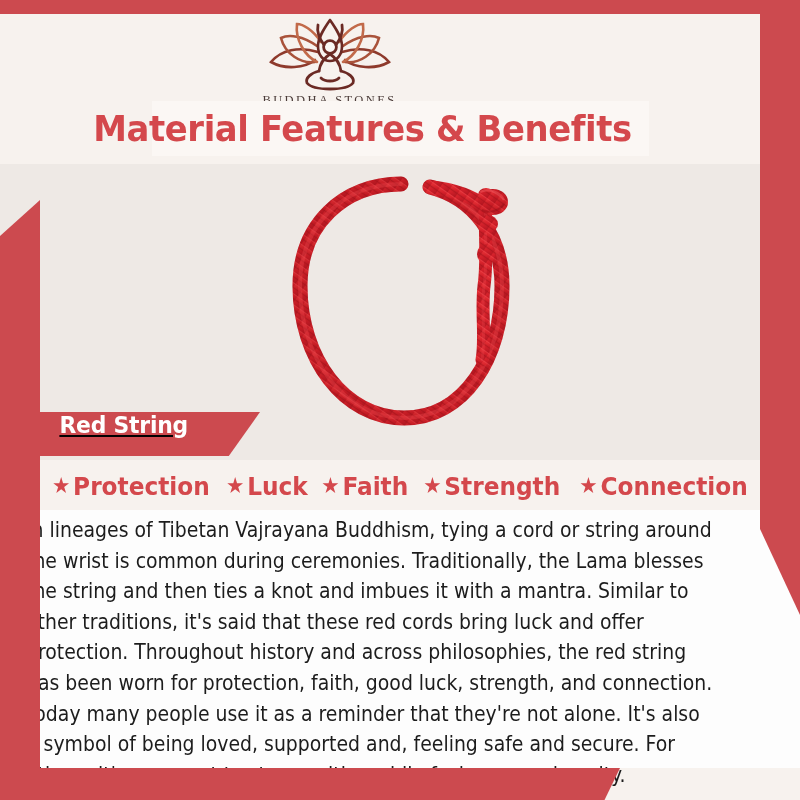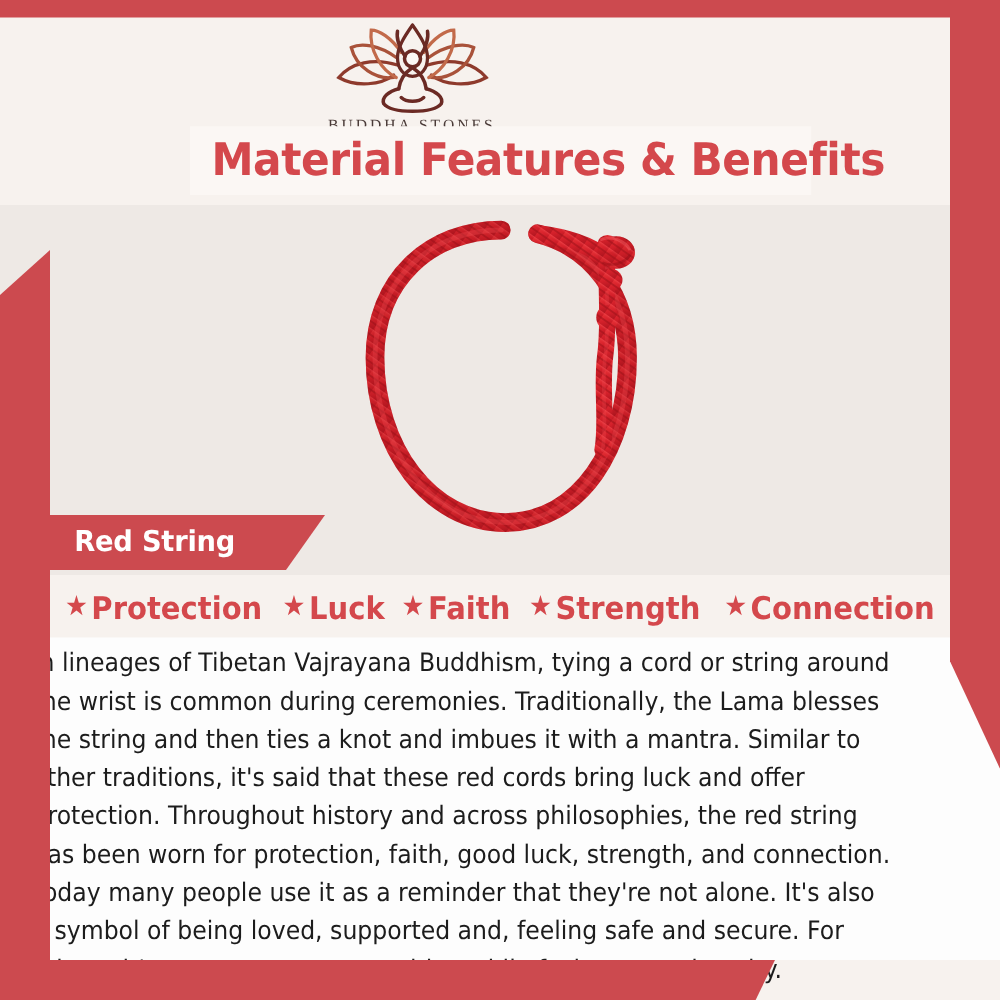--- a/index.html
+++ b/index.html
@@ -78,21 +78,21 @@
   }
 
   
   .title-banner {
     position: absolute;
     top: 101px; left: 152px;
     width: 497px; height: 55px;
     background: #FBF7F4;
     display: flex;
     align-items: center;
-    justify-content: flex-start;
+    justify-content: flex-end;
     z-index: 4;
   }
   .title-text {
     font-family: "DejaVu Sans", sans-serif;
     font-weight: bold;
     font-size: 36px;
     color: #D4484C;
     letter-spacing: -0.4px;
     transform: scaleX(0.94);
     white-space: nowrap;
@@ -113,21 +113,22 @@
 
   
   .ribbon {
     position: absolute;
     top: 412px; left: 0;
     width: 260px; height: 44px;
     background: #CC4A4F;
     z-index: 7;
     clip-path: polygon(0 0, 100% 0, 88% 100%, 0 100%);
     display: flex;
-    align-items: center;
+    align-items: flex-start;
+    text-decoration: underline;
   }
   .ribbon-text {
     margin-left: 56px;
     font-family: "DejaVu Sans", sans-serif;
     font-weight: bold;
     font-size: 23px;
     color: #FFFFFF;
     letter-spacing: -0.2px;
     transform: scaleX(0.95);
   }

